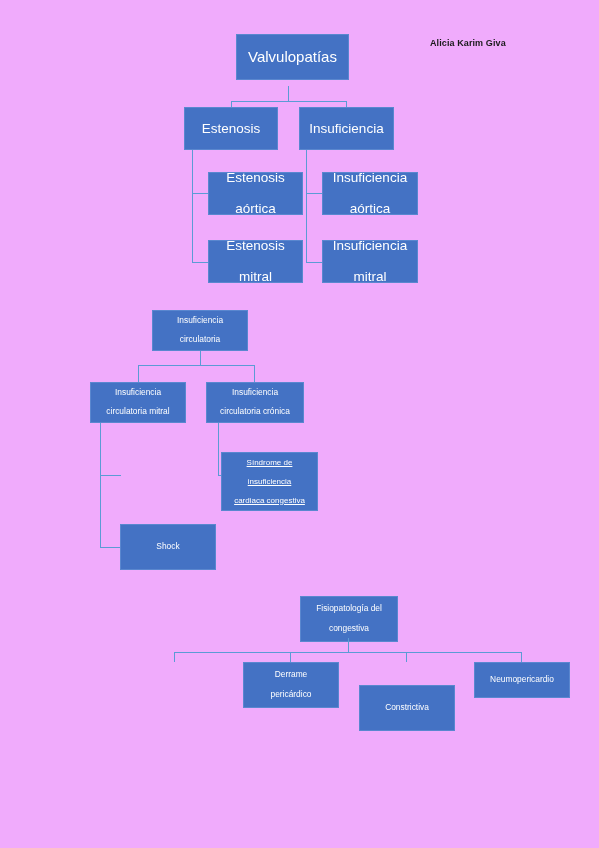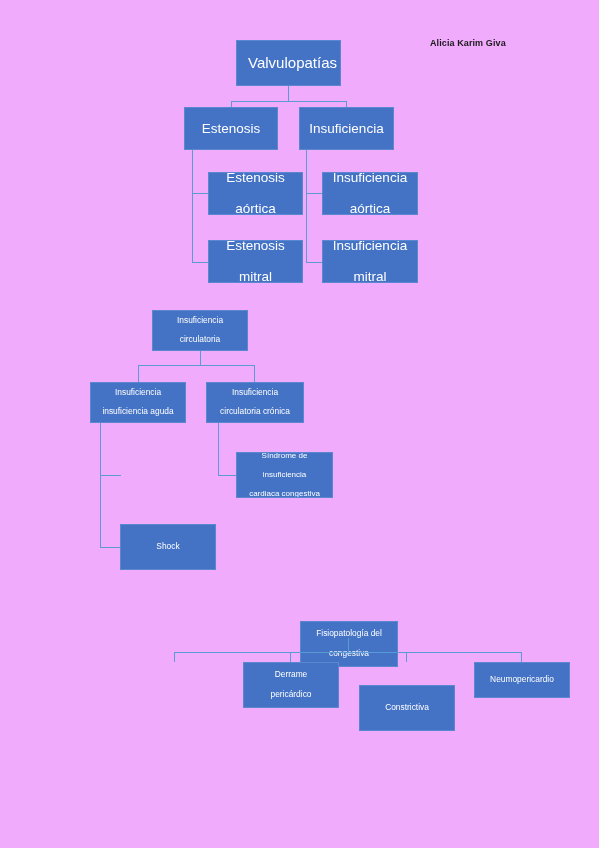--- a/index.html
+++ b/index.html
@@ -58,21 +58,21 @@
   .conn.h { height: 1px; }
   .conn.v { width: 1px; }
 </style>
 </head>
 <body>
 
 <div id="page">
 
   <div class="author" style="left:430px; top:38px;">Alicia Karim Giva</div>
 
-  <div class="node t-lg" style="left:236px; top:40px; width:105px; height:46px;text-align:right;">
+  <div class="node t-lg" style="left:236px; top:34px; width:113px; height:46px;">
     <span>Valvulopatías</span>
   </div>
 
   <div class="conn v" style="left:288px; top:86px; height:16px;"></div>
 
   <div class="conn h" style="left:231px; top:101px; width:116px;"></div>
 
   <div class="conn v" style="left:231px; top:101px; height:6px;"></div>
   <div class="conn v" style="left:346px; top:101px; height:6px;"></div>
 
@@ -108,42 +108,42 @@
   <div class="node t-sm" style="left:152px; top:310px; width:96px; height:41px;">
     <span><span>Insuficiencia</span><br><span>circulatoria</span></span>
   </div>
 
   <div class="conn v" style="left:200px; top:351px; height:14px;"></div>
   <div class="conn h" style="left:138px; top:365px; width:117px;"></div>
   <div class="conn v" style="left:138px; top:365px; height:17px;"></div>
   <div class="conn v" style="left:254px; top:365px; height:17px;"></div>
 
   <div class="node t-sm" style="left:90px; top:382px; width:96px; height:41px;">
-    <span><span>Insuficiencia</span><br><span>insuficiencia aguda</span></span>
+    <span><span>Insuficiencia</span><br><span>circulatoria mitral</span></span>
   </div>
   <div class="node t-sm" style="left:206px; top:382px; width:98px; height:41px;">
     <span><span>Insuficiencia</span><br><span>circulatoria crónica</span></span>
   </div>
 
   <div class="conn v" style="left:100px; top:423px; height:125px;"></div>
   <div class="conn h" style="left:100px; top:475px; width:21px;"></div>
   <div class="conn h" style="left:100px; top:547px; width:21px;"></div>
 
   <div class="node t-sm" style="left:120px; top:524px; width:96px; height:46px;justify-content:center;">
     <span>Shock</span>
   </div>
 
   <div class="conn v" style="left:218px; top:423px; height:52px;"></div>
   <div class="conn h" style="left:218px; top:475px; width:19px;"></div>
 
-  <div class="node t-xs" style="left:236px; top:452px; width:97px; height:46px;">
+  <div class="node t-xs" style="left:221px; top:452px; width:97px; height:59px;text-decoration:underline;">
     <span><span>Síndrome de</span><br><span>insuficiencia</span><br><span>cardiaca congestiva</span></span>
   </div>
 
-  <div class="node t-sm" style="left:300px; top:596px; width:98px; height:46px;margin-top:25px;">
+  <div class="node t-sm" style="left:300px; top:596px; width:98px; height:46px;">
     <span><span>Fisiopatología del</span><br><span>congestiva</span></span>
   </div>
 
   <div class="conn v" style="left:348px; top:638px; height:14px;"></div>
   <div class="conn h" style="left:174px; top:652px; width:348px;"></div>
   <div class="conn v" style="left:174px; top:652px; height:10px;"></div>
   <div class="conn v" style="left:290px; top:652px; height:10px;"></div>
   <div class="conn v" style="left:406px; top:652px; height:10px;"></div>
   <div class="conn v" style="left:521px; top:652px; height:10px;"></div>
 

